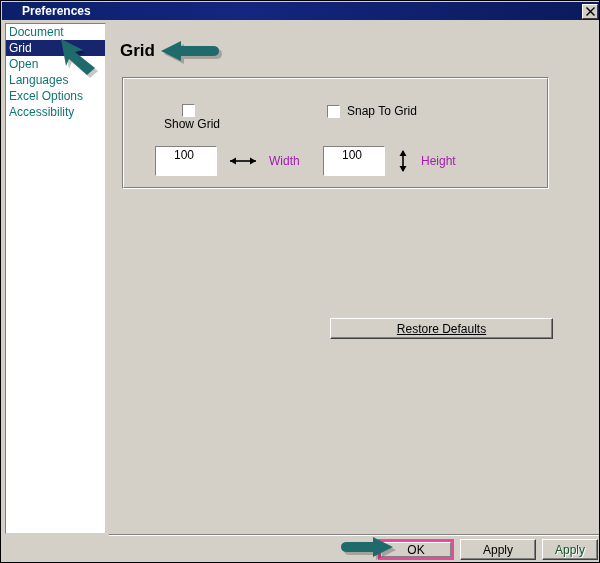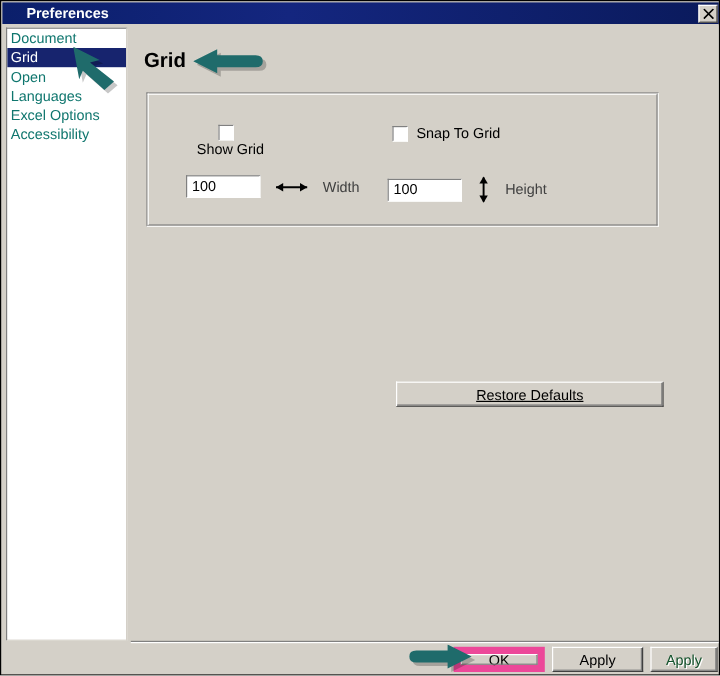--- a/index.html
+++ b/index.html
@@ -164,46 +164,46 @@
     position: absolute;
     display: flex;
     align-items: center;
     top: 68px;
   }
   .field-row.col1 { left: 32px; }
   .field-row.col2 { left: 200px; }
 
   .textfield {
     width: 62px;
-    height: 19px;
+    height: 30px;
     background: #ffffff;
     border-top: 1px solid #808080;
     border-left: 1px solid #808080;
     border-right: 1px solid #ffffff;
     border-bottom: 1px solid #ffffff;
     box-sizing: border-box;
     font-size: 12px;
     color: #000000;
-    padding: 0 0 0 4px;
+    padding: 0 0 0 18px;
     line-height: 17px;
     font-family: "Liberation Sans", sans-serif;
     overflow: hidden;
     white-space: nowrap;
     cursor: text;
   }
   .arrow-icon {
     margin-left: 12px;
     display: flex;
     align-items: center;
     justify-content: center;
     flex: none;
   }
   .field-label {
     font-size: 12px;
-    color: #404040;
+    color: #a21caf;
     margin-left: 12px;
     white-space: nowrap;
     font-family: "Liberation Sans", sans-serif;
   }
 
   
   .btn {
     background: #d4d0c8;
     border-top: 1px solid #ffffff;
     border-left: 1px solid #ffffff;
@@ -222,21 +222,21 @@
   }
   .btn .inner-bevel {
     position: absolute;
     inset: 0;
     border-right: 1px solid #808080;
     border-bottom: 1px solid #808080;
     pointer-events: none;
   }
   .btn.disabled { color: #14532d; text-shadow: 1px 1px 0 #ffffff; }
   .btn.focused {
-    border: 6px solid #ec4899;
+    border: 3px solid #ec4899;
     justify-content: center;
   }
   .btn.focused .inner-bevel {
     border-top: 1px solid #ffffff;
     border-left: 1px solid #ffffff;
     border-right: 1px solid #808080;
     border-bottom: 1px solid #808080;
   }
 
   #restore-defaults {

